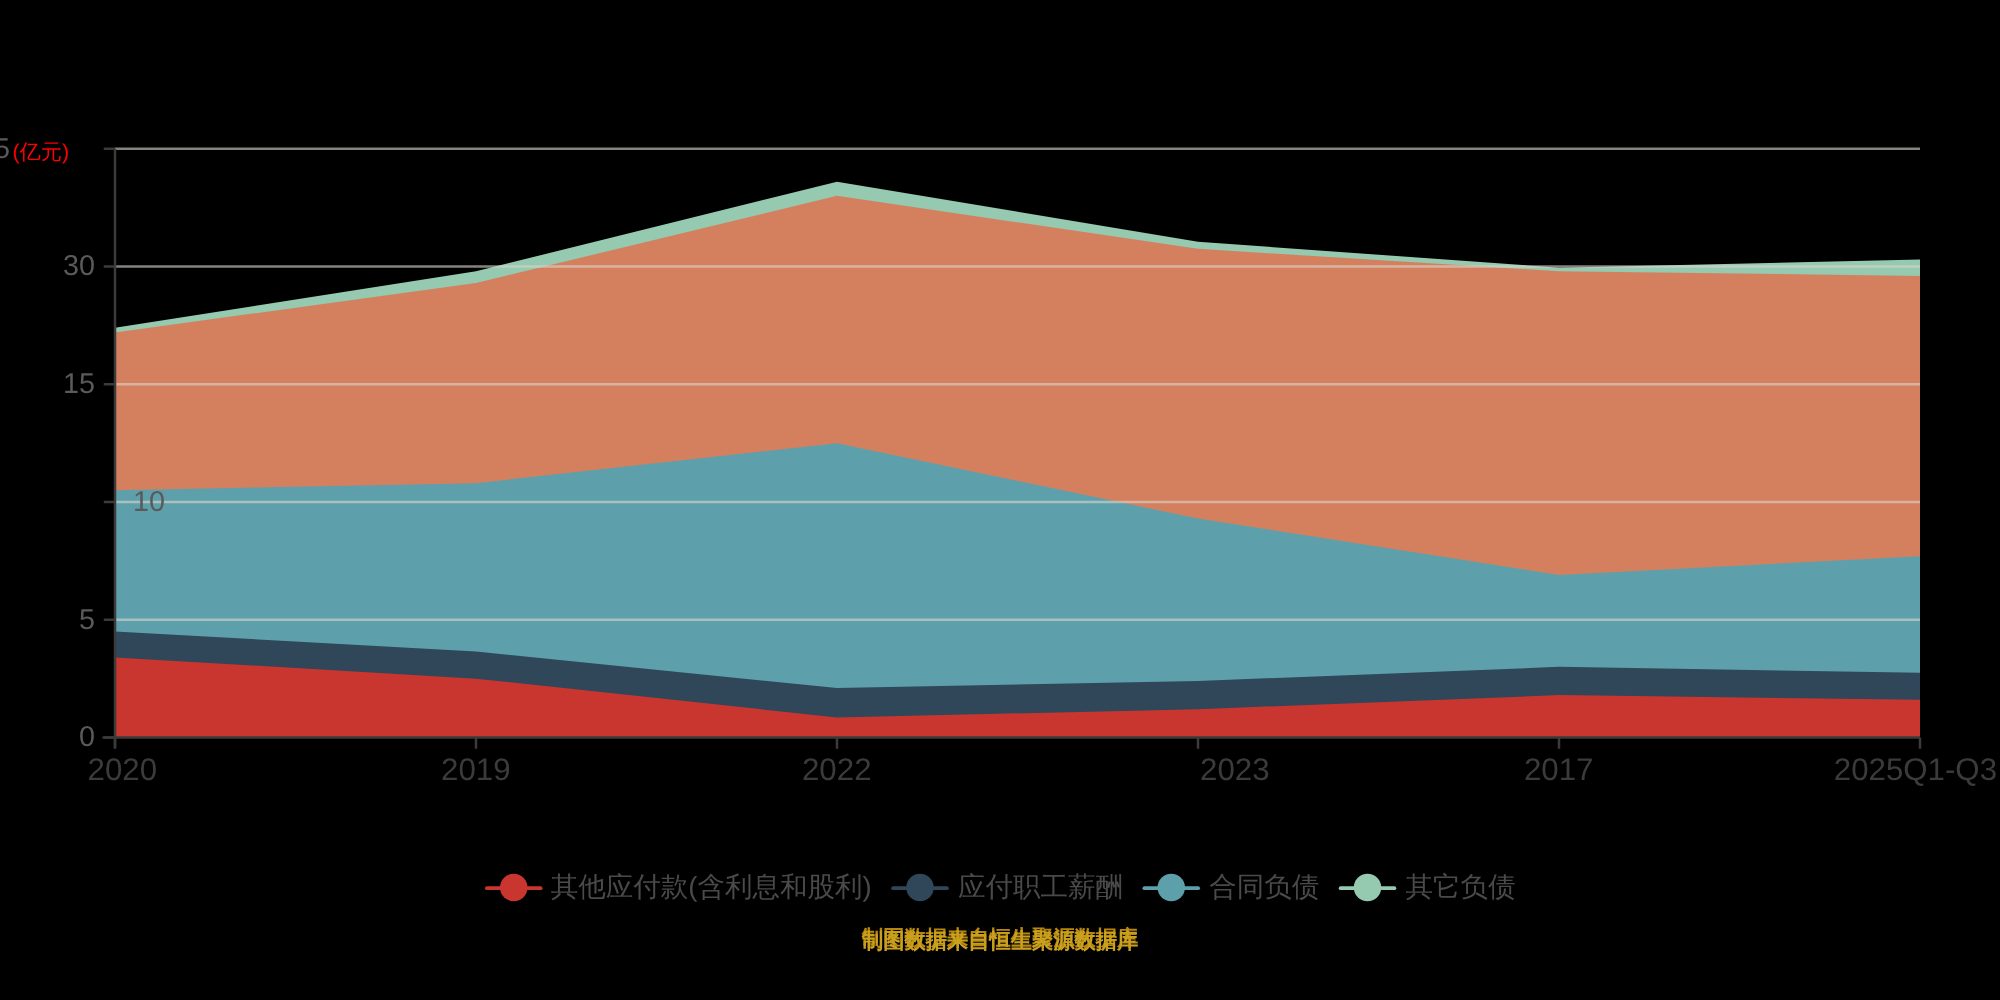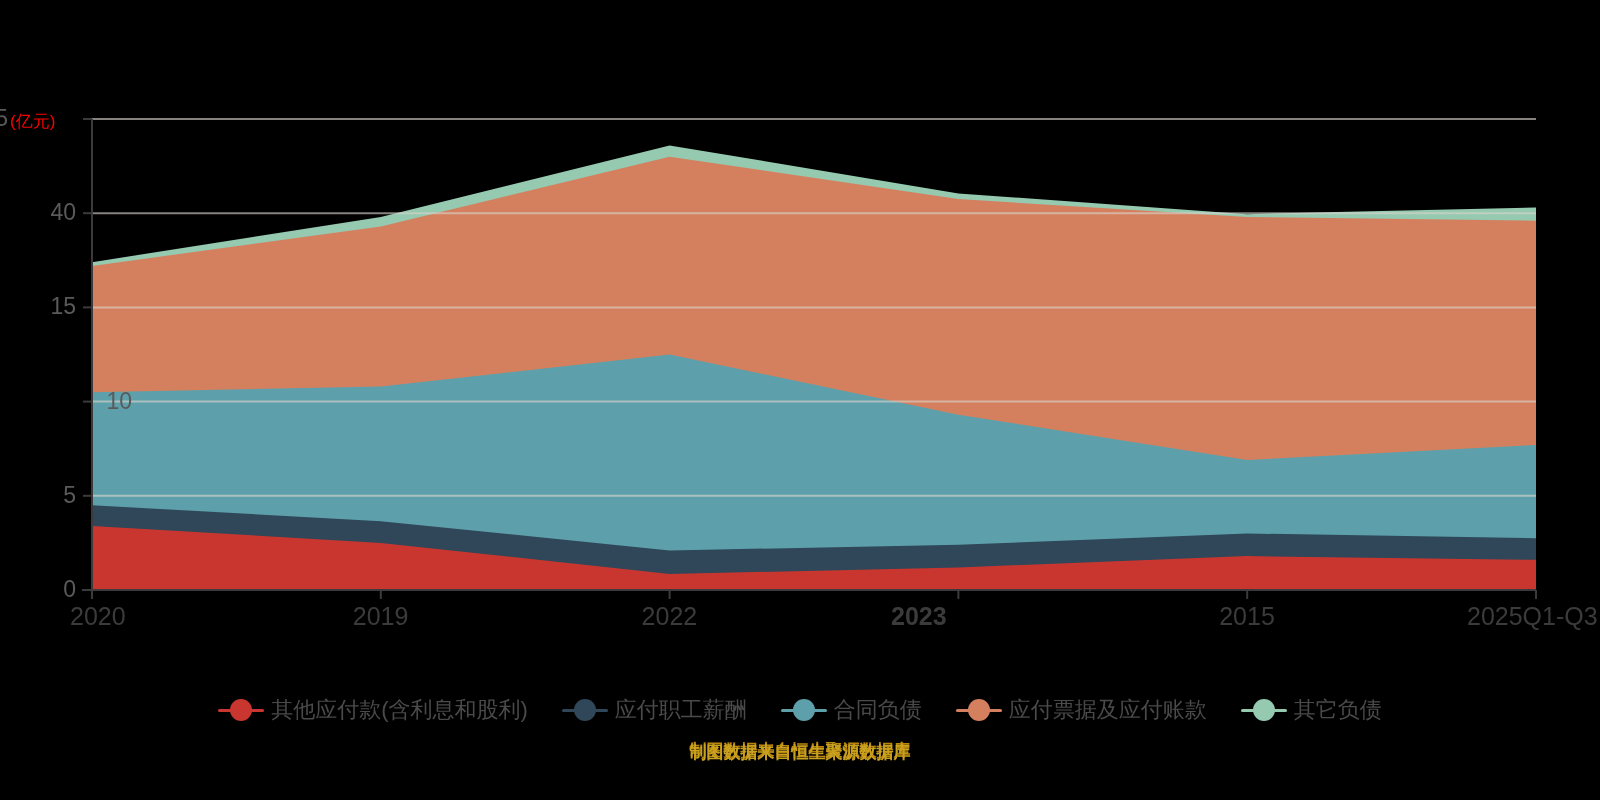--- a/index.html
+++ b/index.html
@@ -79,21 +79,21 @@
 
   
   .legend {
     position: absolute;
     left: 0;
     top: 698px;
     width: 1600px;
     display: flex;
     justify-content: center;
     align-items: center;
-    gap: 34px;
+    gap: 16px;
   }
   .legend-item {
     display: flex;
     align-items: center;
     gap: 7px;
     white-space: nowrap;
   }
   .legend-marker {
     position: relative;
     width: 46px;
@@ -177,29 +177,29 @@
       <line x1="1536" x2="1536" y1="590" y2="599" stroke="#3b3b3b" stroke-width="2"></line>
     </svg>
 
   <div class="y-unit">(亿元)</div>
 
   <div id="ytick-layer">
       <div class="ytick" style="top: 578px; right: 1524px;">0</div>
       <div class="ytick" style="top: 483.8px; right: 1524px;">5</div>
       <div class="ytick" style="top: 389.6px; right: 1468px;">10</div>
       <div class="ytick" style="top: 295.4px; right: 1524px;">15</div>
-      <div class="ytick" style="top: 201.2px; right: 1524px;">40</div>
+      <div class="ytick" style="top: 201.2px; right: 1524px;">30</div>
       <div class="ytick" style="top: 107px; right: 1592px;">25</div>
     </div>
   <div id="xtick-layer">
       <div class="xtick" style="top: 603px; left: 70px;">2020</div>
       <div class="xtick" style="top: 603px; left: 352.8px;">2019</div>
       <div class="xtick" style="top: 603px; left: 641.6px;">2022</div>
-      <div class="xtick" style="top: 603px; left: 891px; font-weight: bold;">2023</div>
-      <div class="xtick" style="top: 603px; left: 1219.2px;">2015</div>
+      <div class="xtick" style="top: 603px; left: 960px;">2023</div>
+      <div class="xtick" style="top: 603px; left: 1219.2px;">2017</div>
       <div class="xtick" style="top: 603px; left: 1467px;">2025Q1-Q3</div>
     </div>
 
   <div class="legend" id="legend-layer">
       <div class="legend-item">
         <span class="legend-marker">
           <span class="bar" style="background: rgb(201, 54, 48);"></span>
           <span class="dot" style="background: rgb(201, 54, 48);"></span>
         </span>
         <span class="legend-label">其他应付款(含利息和股利)</span>
@@ -210,27 +210,20 @@
           <span class="dot" style="background: rgb(47, 71, 88);"></span>
         </span>
         <span class="legend-label">应付职工薪酬</span>
       </div>
       <div class="legend-item">
         <span class="legend-marker">
           <span class="bar" style="background: rgb(93, 160, 171);"></span>
           <span class="dot" style="background: rgb(93, 160, 171);"></span>
         </span>
         <span class="legend-label">合同负债</span>
-      </div>
-      <div class="legend-item">
-        <span class="legend-marker">
-          <span class="bar" style="background: rgb(212, 128, 95);"></span>
-          <span class="dot" style="background: rgb(212, 128, 95);"></span>
-        </span>
-        <span class="legend-label">应付票据及应付账款</span>
       </div>
       <div class="legend-item">
         <span class="legend-marker">
           <span class="bar" style="background: rgb(149, 201, 176);"></span>
           <span class="dot" style="background: rgb(149, 201, 176);"></span>
         </span>
         <span class="legend-label">其它负债</span>
       </div>
     </div>
 

